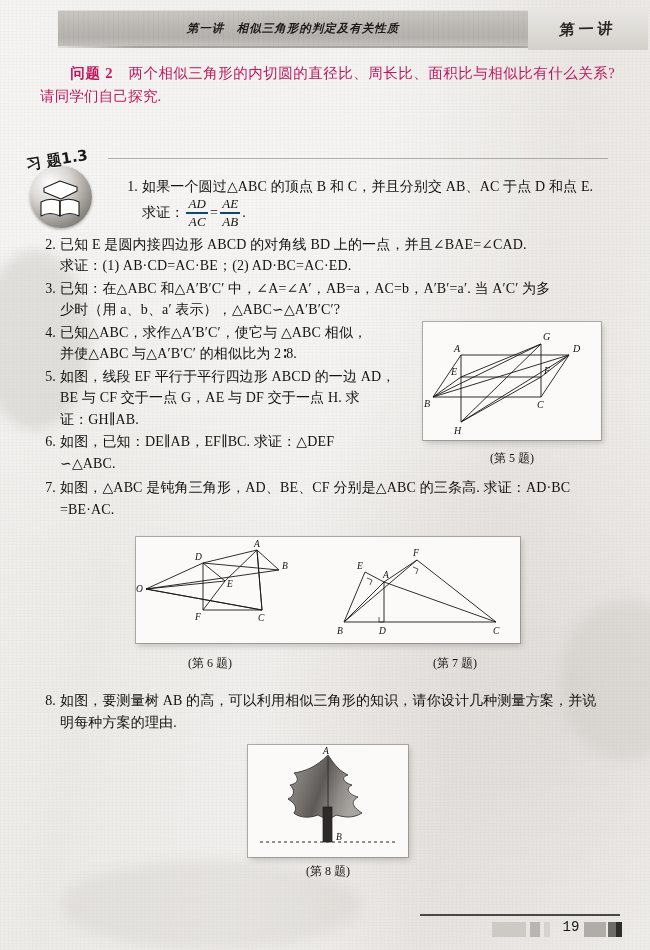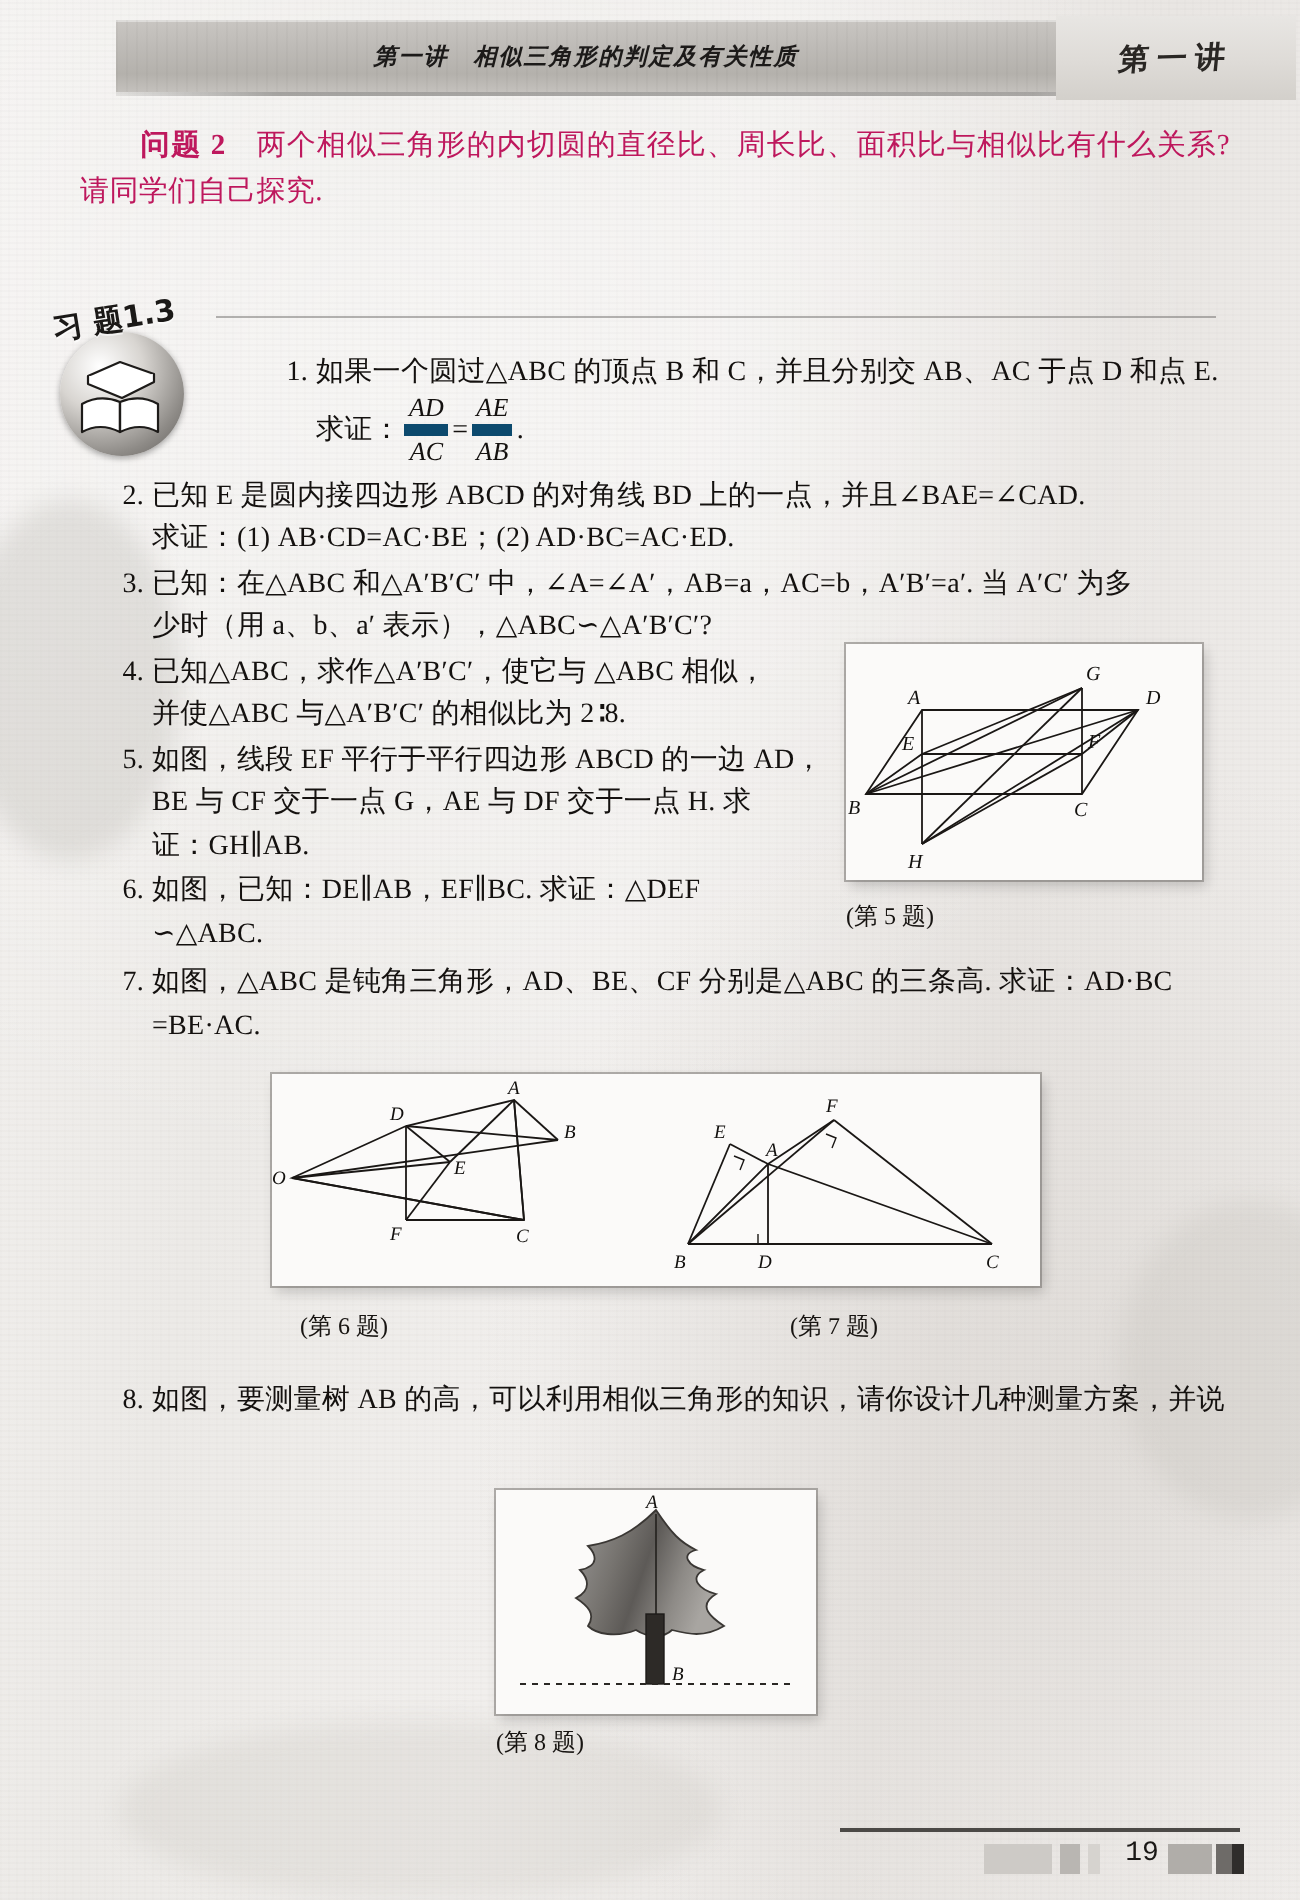--- a/index.html
+++ b/index.html
@@ -171,21 +171,20 @@
     height: 1px;
     background: rgba(95,93,90,0.45);
   }
 
   
   .problems {
     position: absolute;
     left: 38px;
     top: 176px;
     width: 580px;
-    margin-left: 16px;
   }
   .prob {
     position: relative;
     font-size: 14px;
     line-height: 21.5px;
     letter-spacing: 0.15px;
     color: #14110f;
     margin-bottom: 1px;
   }
   .num {
@@ -205,32 +204,32 @@
     display: inline-block;
     vertical-align: middle;
     text-align: center;
     font-style: italic;
     font-size: 13px;
     line-height: 14px;
     margin: 0 2px;
     position: relative;
     top: -1px;
   }
-  .frac .den { border-top: 6px solid #0c4a6e; display: block; padding-top: 1px; }
+  .frac .den { border-top: 2px solid #0c4a6e; display: block; padding-top: 1px; }
   .frac .num2 { display: block; padding: 0 2px 1px; }
 
   
   .figbox {
     position: absolute;
     background: #fbfaf9;
     box-shadow: 0 0 0 1px rgba(120,117,113,0.55), 2px 3px 6px rgba(0,0,0,0.18);
   }
   .figcap {
     position: absolute;
-    text-align: left;
+    text-align: center;
     font-size: 12px;
     color: #181512;
     font-family: "Liberation Serif", serif;
   }
 
   #fig5 { left: 423px; top: 322px; width: 178px; height: 118px; }
   #cap5 { left: 423px; top: 450px; width: 178px; }
 
   #fig67 { left: 136px; top: 537px; width: 384px; height: 106px; }
   #cap6 { left: 150px; top: 655px; width: 120px; }
@@ -336,20 +335,21 @@
 
   <div class="prob wide" style="margin-top:3px;">
     <div class="hang"><span class="num">7.</span><span>如图，△ABC 是钝角三角形，AD、BE、CF 分别是△ABC 的三条高. 求证：AD·BC</span></div>
     <div class="sub">=BE·AC.</div>
   </div>
 </div>
 
 <div class="problems" style="top:690px;">
   <div class="prob wide">
     <div class="hang"><span class="num">8.</span><span>如图，要测量树 AB 的高，可以利用相似三角形的知识，请你设计几种测量方案，并说</span></div>
+    <div class="sub">明每种方案的理由.</div>
   </div>
 </div>
 
 <div class="figbox" id="fig5">
   <svg viewBox="0 0 178 118" width="178" height="118">
     <g stroke="#1a1715" stroke-width="0.9" fill="none">
 
       <path d="M38 33 L10 75 L118 75 L146 33 Z"></path>
 
       <path d="M38 55 L118 55"></path>

